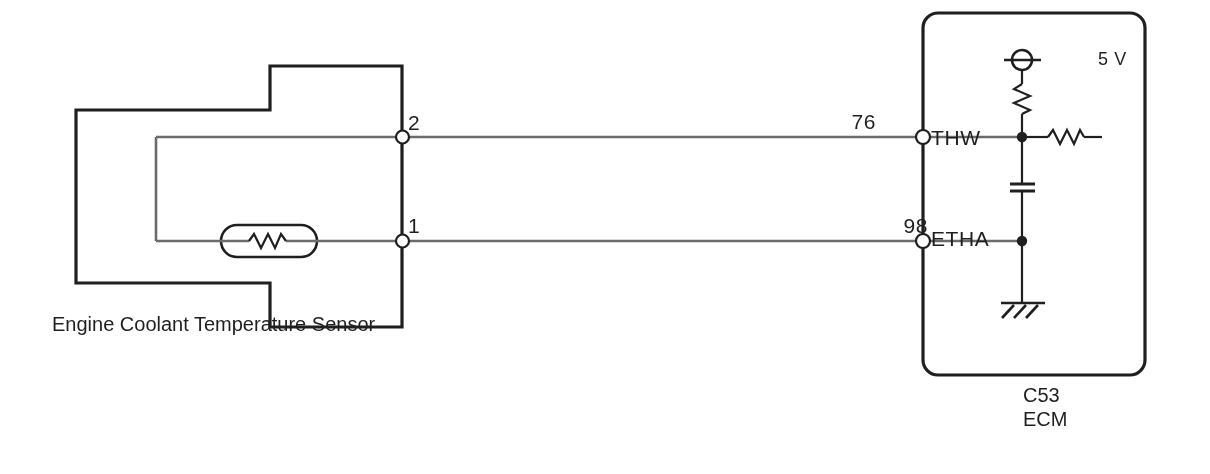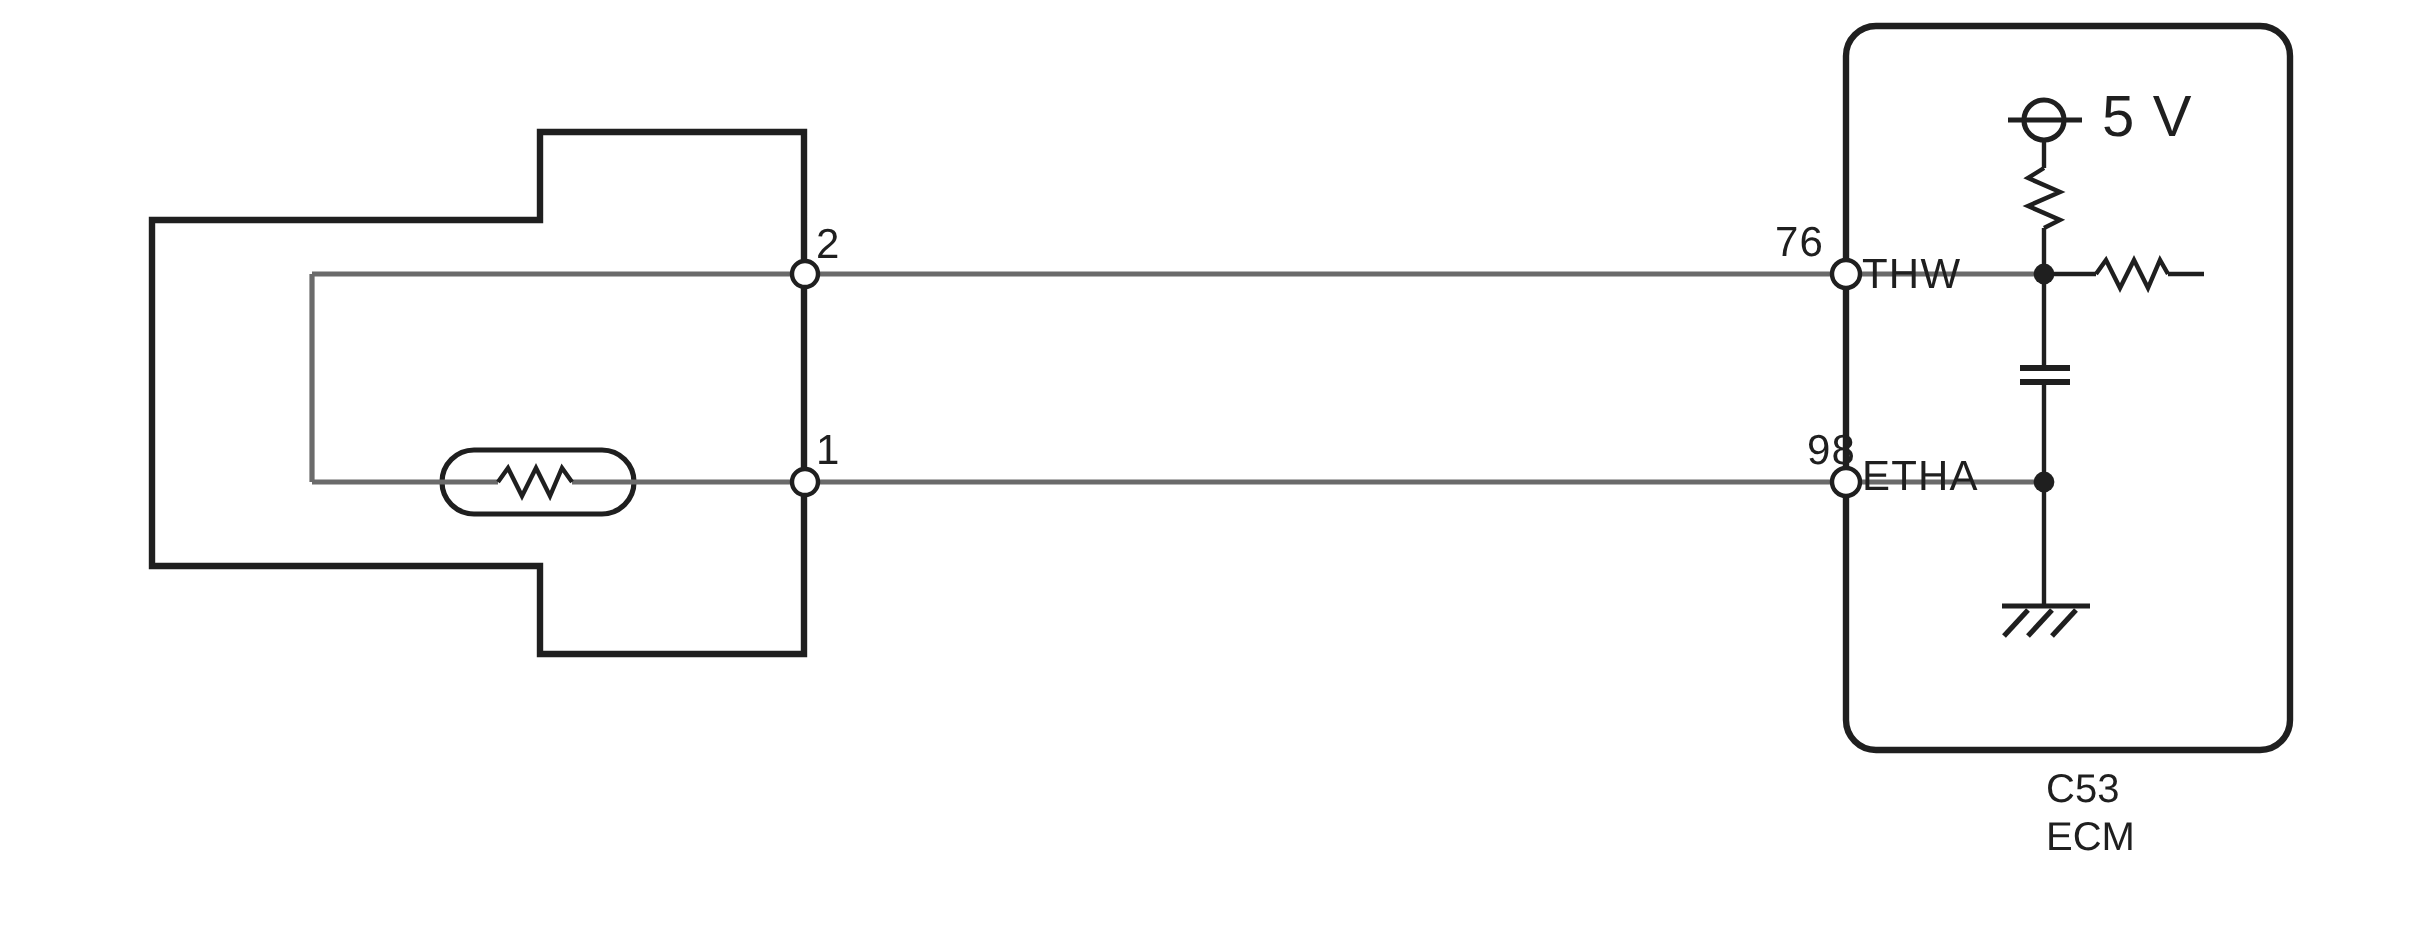--- a/index.html
+++ b/index.html
@@ -18,21 +18,21 @@
     letter-spacing:0.6px;
     white-space:nowrap;
   }
   .lbl.num-right{width:44px;text-align:right;}
   .caption{
     position:absolute;
     color:#1f1f1f;
     font-size:20px;line-height:24px;
     white-space:nowrap;
   }
-  .supply{font-size:29px;line-height:22px;}
+  .supply{font-size:18px;line-height:22px;margin-left:47px;}
 </style>
 </head>
 <body>
 
 <div id="stage">
 
   <svg id="wiring-svg" width="1210" height="474" viewBox="0 0 1210 474">
 
     <path d="M76,110 H270 V66 H402 V327 H270 V283 H76 Z" fill="none" stroke="#1f1f1f" stroke-width="3.2" stroke-linejoin="miter"></path>
 
@@ -81,29 +81,30 @@
       <circle cx="402.5" cy="137" r="6.5"></circle>
       <circle cx="402.5" cy="241" r="6.5"></circle>
       <circle cx="923" cy="137" r="7"></circle>
       <circle cx="923" cy="241" r="7"></circle>
     </g>
   </svg>
 
   <div class="lbl" style="left:408px;top:112px;">2</div>
   <div class="lbl" style="left:408px;top:215px;">1</div>
 
-  <div class="lbl num-right" style="left:868px;top:111px;">76</div>
+  <div class="lbl num-right" style="left:832px;top:111px;">76</div>
   <div class="lbl" style="left:931px;top:111px;margin-top:16px;">THW</div>
 
   <div class="lbl num-right" style="left:884px;top:215px;">98</div>
   <div class="lbl" style="left:931px;top:228px;">ETHA</div>
 
   <div class="lbl supply" style="left:1051px;top:48px;">5 V</div>
 
   <div class="caption" style="left:52px;top:312px;">
+    <div>Engine Coolant Temperature Sensor</div>
   </div>
 
   <div class="caption" style="left:1023px;top:383px;">
     <div>C53</div>
     <div>ECM</div>
   </div>
 
 </div>
 
 </body></html>

